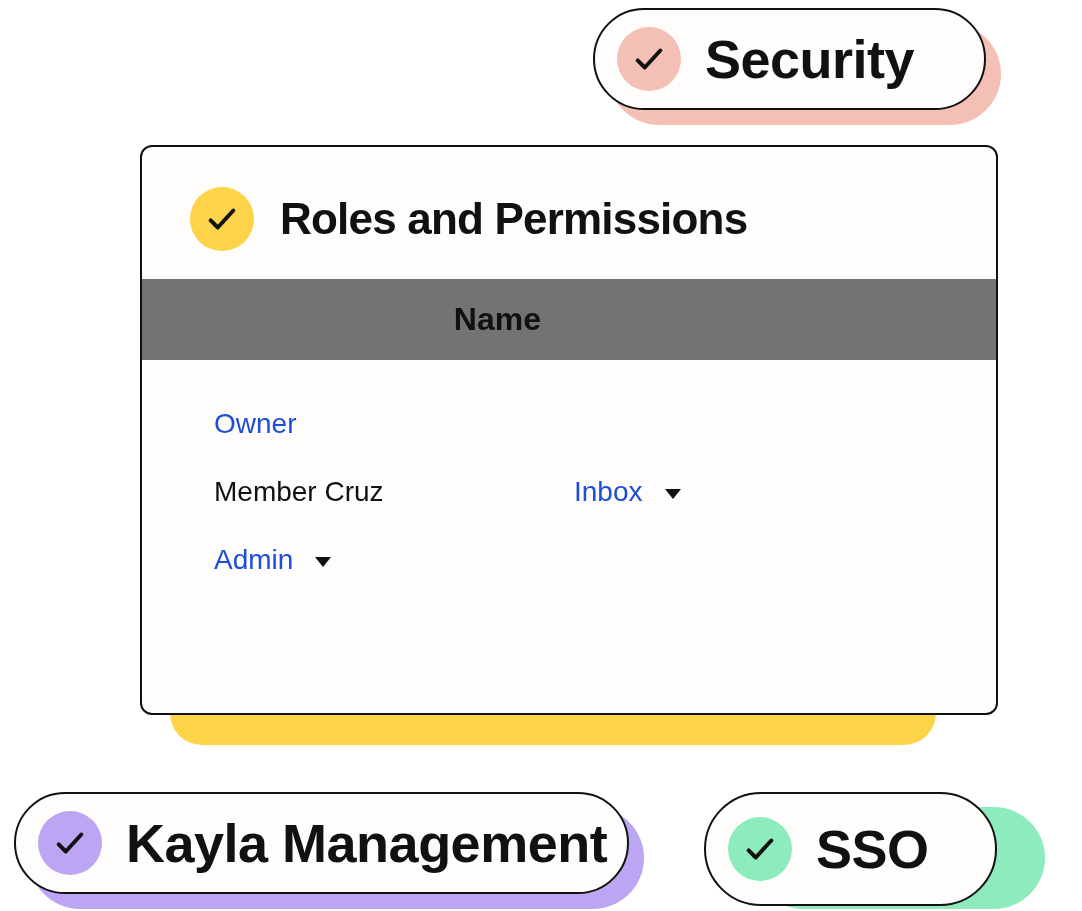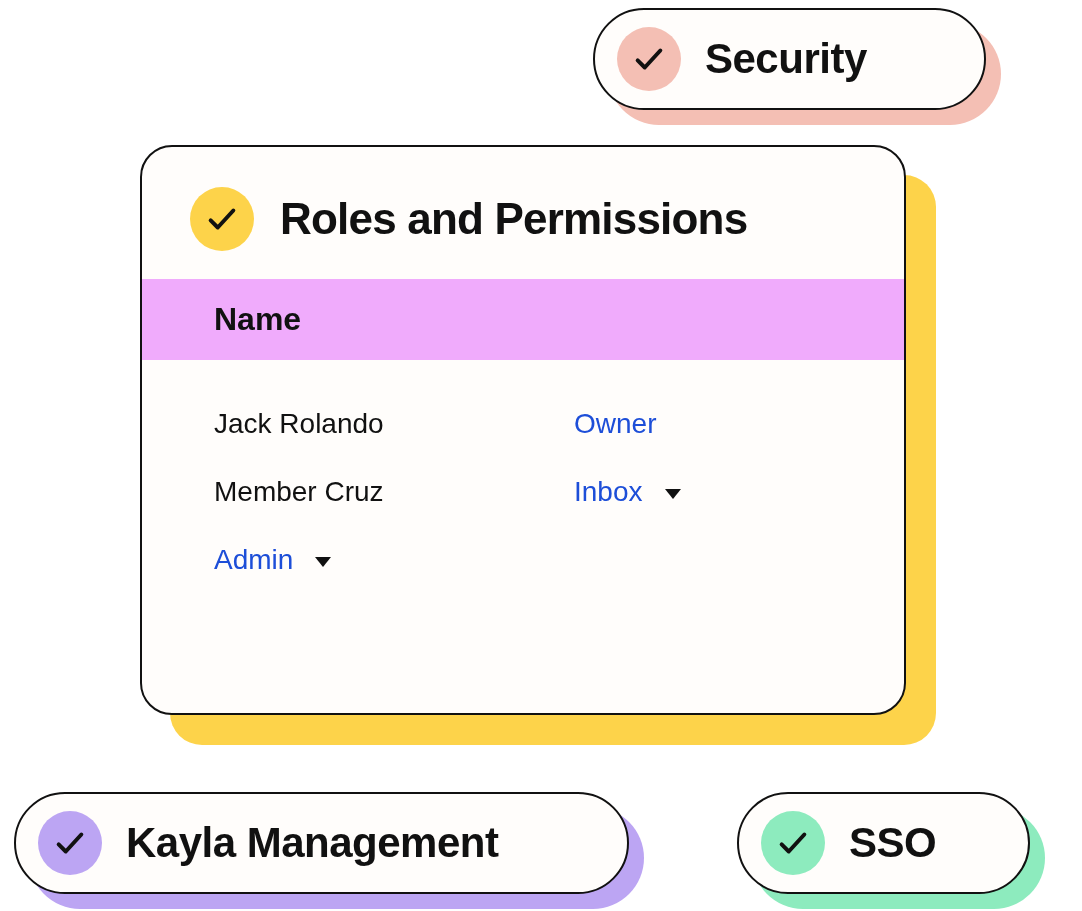--- a/index.html
+++ b/index.html
@@ -31,21 +31,21 @@
       height: 64px;
       border-radius: 50%;
       display: flex;
       align-items: center;
       justify-content: center;
       flex-shrink: 0;
     }
     .check-svg { width: 34px; height: 34px; }
 
     .pill-label {
-      font-size: 42px;
+      font-size: 54px;
       font-weight: 800;
       color: #111;
       letter-spacing: -0.5px;
       white-space: nowrap;
     }
 
     
     .security-shadow {
       left: 608px; top: 23px;
       width: 393px; height: 102px;
@@ -69,40 +69,40 @@
     }
     .inbox-circle { background: #BCA5F3; }
 
     
     .sso-shadow {
       left: 752px; top: 807px;
       width: 293px; height: 102px;
       background: #8DEBBE;
     }
     .sso-pill {
-      left: 737px; top: 792px;
-      width: 293px; height: 102px;
+      left: 704px; top: 792px;
+      width: 293px; height: 114px;
     }
     .sso-circle { background: #8DEBBE; }
 
     
     .card-shadow {
       position: absolute;
       left: 170px; top: 175px;
       width: 766px; height: 570px;
       background: #FDD34A;
       border-radius: 32px;
     }
     .card {
       position: absolute;
       left: 140px; top: 145px;
-      width: 766px; height: 570px;
+      width: 858px; height: 570px;
       background: #FFFDFB;
       border: 2px solid #111;
-      border-radius: 32px;
+      border-radius: 12px;
       overflow: hidden;
     }
     .card-header {
       display: flex;
       align-items: center;
       gap: 26px;
       padding: 40px 48px 28px 48px;
     }
     .card-header-circle {
       width: 64px; height: 64px;
@@ -112,23 +112,24 @@
       flex-shrink: 0;
     }
     .card-title {
       font-size: 44px;
       font-weight: 800;
       color: #111;
       letter-spacing: -0.8px;
     }
 
     .table-header-row {
-      background: #f0abfc;
-      display: flex;
-      padding: 22px 72px;
+      background: #737373;
+      display: flex;
+      padding: 22px 39px;
+      text-align: right;
     }
     .col-name { width: 360px; }
     .col-role { flex: 1; }
     .th {
       font-size: 32px;
       font-weight: 700;
       color: #111;
     }
 
     .table-body {
@@ -184,21 +185,20 @@
     </div>
     <div class="card-title">Roles and Permissions</div>
   </div>
 
   <div class="table-header-row">
     <div class="th col-name">Name</div>
   </div>
 
   <div class="table-body">
     <div class="row">
-      <div class="cell-name">Jack Rolando</div>
       <div class="cell-role">
         <span>Owner</span>
       </div>
     </div>
     <div class="row">
       <div class="cell-name">Member Cruz</div>
       <div class="cell-role">
         <span>Inbox</span>
         <span class="caret"></span>
       </div>

